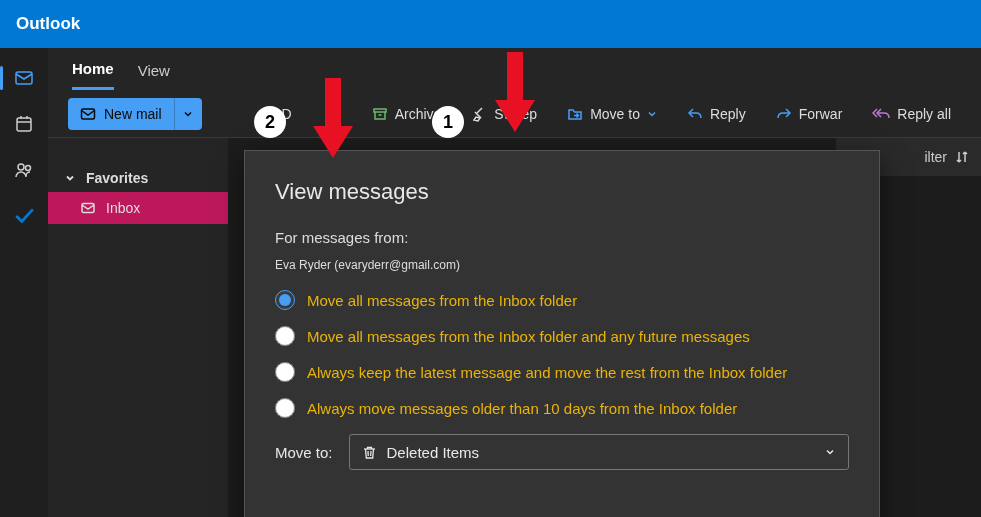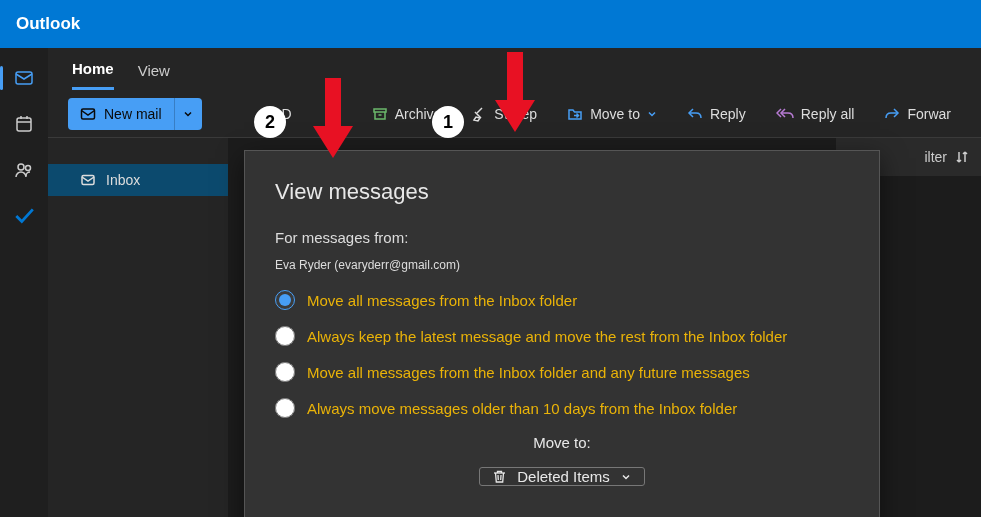--- a/index.html
+++ b/index.html
@@ -183,21 +183,21 @@
       align-items: center;
       gap: 10px;
       padding: 6px 16px;
       font-weight: 600;
     }
     .folder-item {
       display: flex;
       align-items: center;
       gap: 10px;
       padding: 8px 16px 8px 32px;
-      background: #0c4a6e;
+      background: #be185d;
       cursor: pointer;
     }
     .reading-area {
       flex: 1;
       background: #1c1c1c;
       position: relative;
     }
     .right-strip {
       position: absolute;
       right: 0;
@@ -257,21 +257,20 @@
     .radio-row label {
       font-size: 15px;
       color: #eab308;
       cursor: pointer;
     }
     .move-row {
       display: flex;
       align-items: center;
       gap: 16px;
       margin-top: 14px;
-      flex-direction: column;
     }
     .move-label { font-size: 15px; }
     .move-select {
       flex: 1;
       height: 36px;
       background: #333;
       border: 1px solid #777;
       border-radius: 3px;
       display: flex;
       align-items: center;
@@ -425,44 +424,52 @@
       <button class="toolbar-btn reply">
         <span class="icon">
           <svg width="16" height="16" viewBox="0 0 16 16" fill="none" stroke="currentColor" stroke-width="1.5">
               <path d="M6 3L2 7l4 4"></path>
               <path d="M2 7h7c3 0 5 2 5 5"></path>
             </svg>
         </span>
         <span>Reply</span>
       </button>
 
+      <button class="toolbar-btn forward">
+        <span class="icon">
+          <svg width="16" height="16" viewBox="0 0 16 16" fill="none" stroke="currentColor" stroke-width="1.5">
+              <path d="M10 3l4 4-4 4"></path>
+              <path d="M14 7H7c-3 0-5 2-5 5"></path>
+            </svg>
+        </span>
+        <span>Forwar</span>
+      </button>
+
       <button class="toolbar-btn replyall">
         <span class="icon">
           <svg width="18" height="16" viewBox="0 0 18 16" fill="none" stroke="currentColor" stroke-width="1.5">
               <path d="M5 3L1 7l4 4"></path>
               <path d="M9 3L5 7l4 4"></path>
               <path d="M5 7h7c3 0 5 2 5 5"></path>
             </svg>
         </span>
         <span>Reply all</span>
       </button>
-
-      <button class="toolbar-btn forward">
-        <span class="icon">
-          <svg width="16" height="16" viewBox="0 0 16 16" fill="none" stroke="currentColor" stroke-width="1.5">
-              <path d="M10 3l4 4-4 4"></path>
-              <path d="M14 7H7c-3 0-5 2-5 5"></path>
-            </svg>
-        </span>
-        <span>Forwar</span>
-      </button>
     </div>
 
     <div class="body-row">
       <div class="nav-pane">
+        <div class="favorites-header">
+          <span class="icon">
+            <svg width="12" height="12" viewBox="0 0 12 12" fill="none" stroke="currentColor" stroke-width="1.8">
+                <path d="M3 4.5L6 7.5 9 4.5"></path>
+              </svg>
+          </span>
+          <span>Favorites</span>
+        </div>
         <div class="folder-item">
           <span class="icon">
             <svg width="16" height="16" viewBox="0 0 16 16" fill="none" stroke="currentColor" stroke-width="1.5">
                 <rect x="2" y="3.5" width="12" height="9" rx="1.5"></rect>
                 <path d="M2 5l6 4 6-4"></path>
               </svg>
           </span>
           <span>Inbox</span>
         </div>
       </div>
@@ -486,25 +493,25 @@
   <h2>View messages</h2>
   <div class="dialog-sub">For messages from:</div>
   <div class="dialog-sender">Eva Ryder (evaryderr@gmail.com)</div>
 
   <div class="radio-row">
     <input type="radio" name="sweep" checked="" style="">
     <label>Move all messages from the Inbox folder</label>
   </div>
   <div class="radio-row">
     <input type="radio" name="sweep" style="">
-    <label>Always keep the latest message and move the rest from the Inbox folder</label>
+    <label>Move all messages from the Inbox folder and any future messages</label>
   </div>
   <div class="radio-row">
     <input type="radio" name="sweep" style="">
-    <label>Move all messages from the Inbox folder and any future messages</label>
+    <label>Always keep the latest message and move the rest from the Inbox folder</label>
   </div>
   <div class="radio-row">
     <input type="radio" name="sweep" style="">
     <label>Always move messages older than 10 days from the Inbox folder</label>
   </div>
 
   <div class="move-row">
     <span class="move-label">Move to:</span>
     <div class="move-select">
       <span class="icon">

